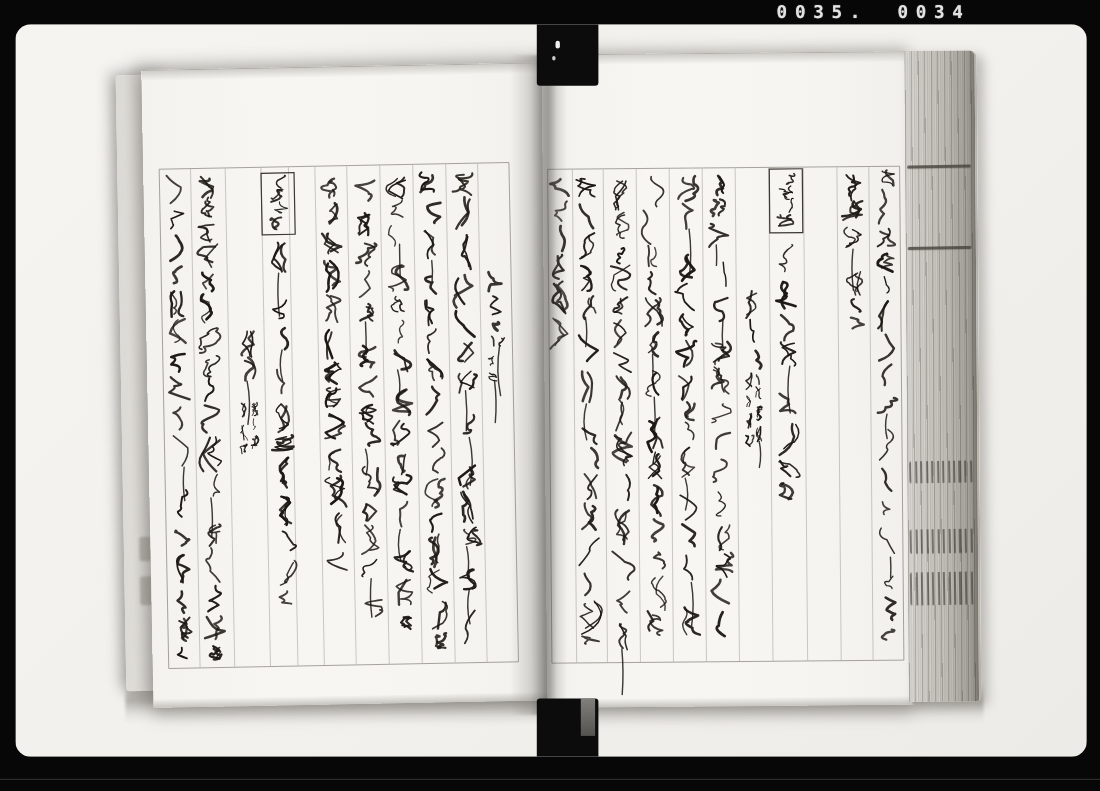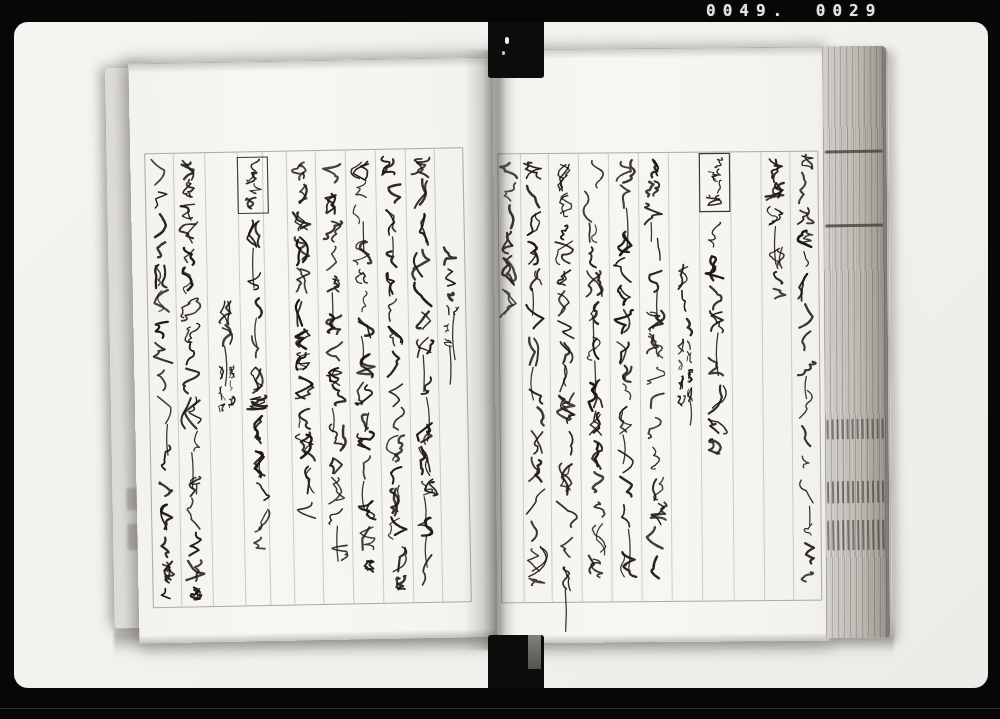--- a/index.html
+++ b/index.html
@@ -105,21 +105,21 @@
     position:absolute;
     background:repeating-linear-gradient(90deg, rgba(52,48,43,.55) 0 2px, rgba(0,0,0,0) 2px 5px);
     filter:blur(.45px);border-radius:2px;
   }
   .smudge{position:absolute;background:#b0ada6;filter:blur(1.2px);border-radius:2px;opacity:.8;}
   .edge-box{position:absolute;border:1px solid #98948c;opacity:.8;border-radius:1px;}
 </style>
 </head>
 <body>
 
-<div class="counter">0049. 0029</div>
+<div class="counter">0035. 0034</div>
 
 <div class="photo">
   <div class="bottom-shadow"></div>
   <div class="underlay" id="underlay">
       <div class="edge-box" style="left: 26px; width: 15px; top: 352px; height: 28px;"></div>
       <div class="smudge" style="left: 14px; width: 12px; top: 420px; height: 22px;"></div>
       <div class="smudge" style="left: 14px; width: 12px; top: 456px; height: 26px;"></div>
     </div>
 
   <div class="page left">

